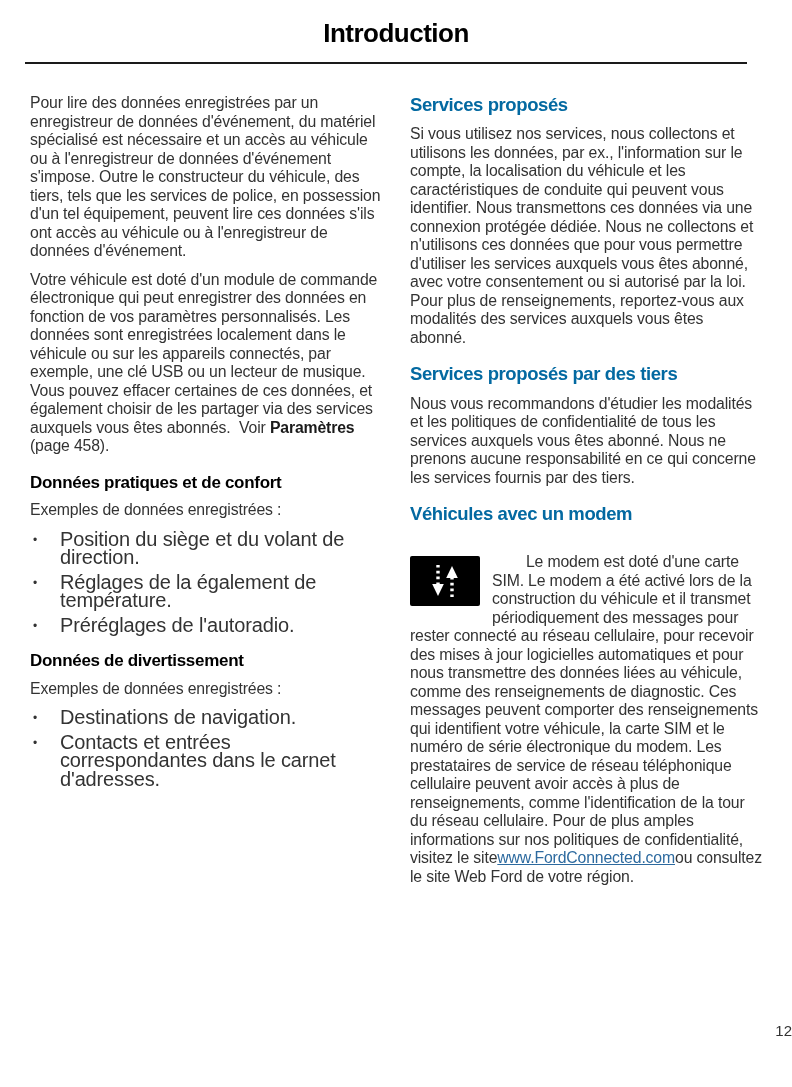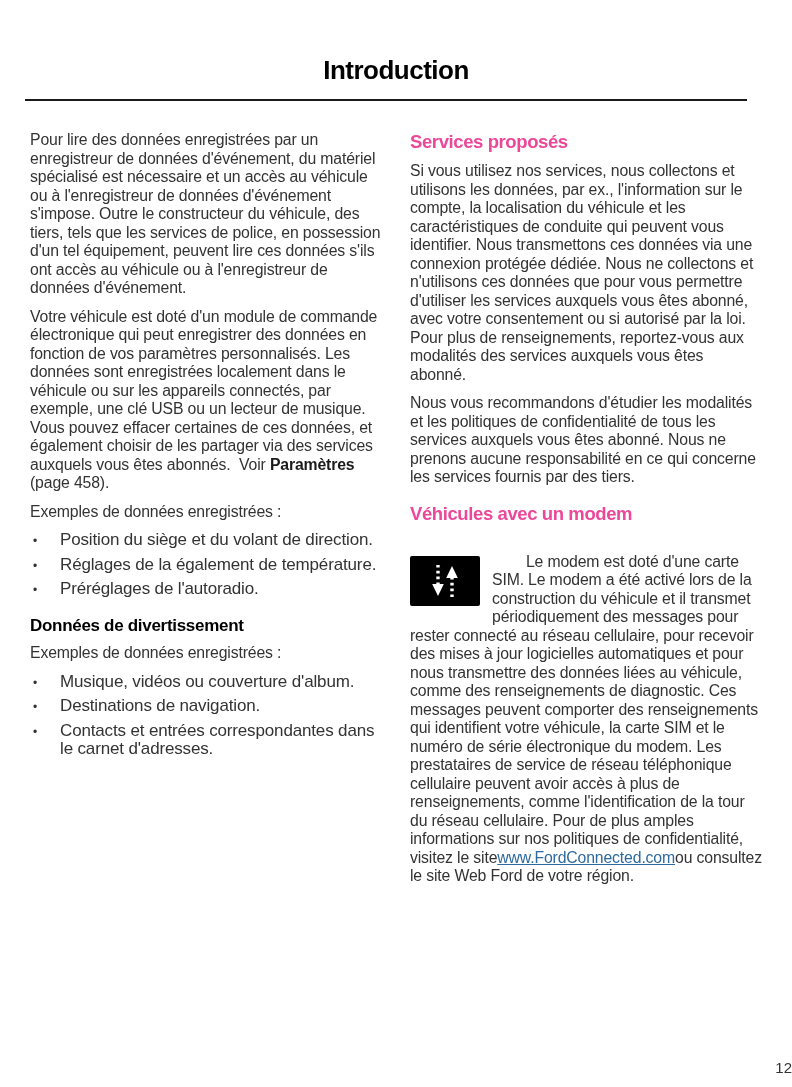--- a/index.html
+++ b/index.html
@@ -11,38 +11,37 @@
     overflow:hidden;
   }
   .page{position:relative;width:792px;height:1087px;background:#ffffff;}
   .page-title{
     padding-top:18px;
     text-align:center;
     font-size:26px;
     font-weight:bold;
     color:#000000;
     letter-spacing:-0.5px;
-    margin-top:37px;
   }
   .title-rule{
     border:none;
     border-top:2px solid #1a1a1a;
     margin:13px 45px 0 25px;
   }
   .columns{
     display:flex;
     gap:28px;
     padding:30px 30px 0 30px;
   }
   .col{width:360px;}
   .col > :first-child{margin-top:0;}
   h2.section-heading{
     font-size:18.5px;
     font-weight:bold;
-    color:#ec4899;
+    color:#0369a1;
     letter-spacing:-0.4px;
     line-height:1.16;
     margin:16px 0 10px 0;
   }
   h3.sub-heading{
     font-size:17px;
     font-weight:bold;
     color:#000000;
     letter-spacing:-0.3px;
     line-height:1.16;
@@ -57,21 +56,21 @@
   }
   .inline-bold{font-weight:bold;color:#1a1a1a;margin-top:48px;}
   ul.bullet-list{
     list-style:none;
     margin:0 0 6px 0;
     padding:0;
   }
   ul.bullet-list li{
     position:relative;
     padding-left:30px;
-    font-size:17px;
+    font-size:20px;
     line-height:18.5px;
     letter-spacing:-0.15px;
     margin:0 0 6px 0;
   }
   ul.bullet-list li::before{
     content:"\2022";
     position:absolute;
     left:3px;
     top:1px;
     font-size:12px;
@@ -108,40 +107,41 @@
   <div class="page-title">Introduction</div>
   <hr class="title-rule">
 
   <div class="columns">
 
     <div class="col">
       <p class="body-text">Pour lire des données enregistrées par un enregistreur de données d'événement, du matériel spécialisé est nécessaire et un accès au véhicule ou à l'enregistreur de données d'événement s'impose. Outre le constructeur du véhicule, des tiers, tels que les services de police, en possession d'un tel équipement, peuvent lire ces données s'ils ont accès au véhicule ou à l'enregistreur de données d'événement.</p>
 
       <p class="body-text"><span>Votre véhicule est doté d'un module de commande électronique qui peut enregistrer des données en fonction de vos paramètres personnalisés. Les données sont enregistrées localement dans le véhicule ou sur les appareils connectés, par exemple, une clé USB ou un lecteur de musique. Vous pouvez effacer certaines de ces données, et également choisir de les partager via des services auxquels vous êtes abonnés.  Voir </span><span class="inline-bold">Paramètres</span><span> (page 458).</span></p>
 
+      <h3 class="sub-heading">Données pratiques et de confort</h3>
       <p class="body-text">Exemples de données enregistrées :</p>
       <ul class="bullet-list">
         <li>Position du siège et du volant de direction.</li>
         <li>Réglages de la également de température.</li>
         <li>Préréglages de l'autoradio.</li>
       </ul>
 
       <h3 class="sub-heading">Données de divertissement</h3>
       <p class="body-text">Exemples de données enregistrées :</p>
       <ul class="bullet-list">
-        <li>Musique, vidéos ou couverture d'album.</li>
         <li>Destinations de navigation.</li>
         <li>Contacts et entrées correspondantes dans le carnet d'adresses.</li>
       </ul>
     </div>
 
     <div class="col">
       <h2 class="section-heading">Services proposés</h2>
       <p class="body-text">Si vous utilisez nos services, nous collectons et utilisons les données, par ex., l'information sur le compte, la localisation du véhicule et les caractéristiques de conduite qui peuvent vous identifier. Nous transmettons ces données via une connexion protégée dédiée. Nous ne collectons et n'utilisons ces données que pour vous permettre d'utiliser les services auxquels vous êtes abonné, avec votre consentement ou si autorisé par la loi. Pour plus de renseignements, reportez-vous aux modalités des services auxquels vous êtes abonné.</p>
 
+      <h2 class="section-heading">Services proposés par des tiers</h2>
       <p class="body-text">Nous vous recommandons d'étudier les modalités et les politiques de confidentialité de tous les services auxquels vous êtes abonné. Nous ne prenons aucune responsabilité en ce qui concerne les services fournis par des tiers.</p>
 
       <h2 class="section-heading">Véhicules avec un modem</h2>
       <p class="body-text">
         <span class="modem-icon"><svg width="44" height="38" viewBox="0 0 44 38" aria-hidden="true">
           <g>
             <line x1="15" y1="3" x2="15" y2="23" stroke="#ffffff" stroke-width="3.4" stroke-dasharray="2.6 3.2"></line>
             <polygon points="9.2,22 20.8,22 15,34" fill="#ffffff"></polygon>
           </g>
           <g>

